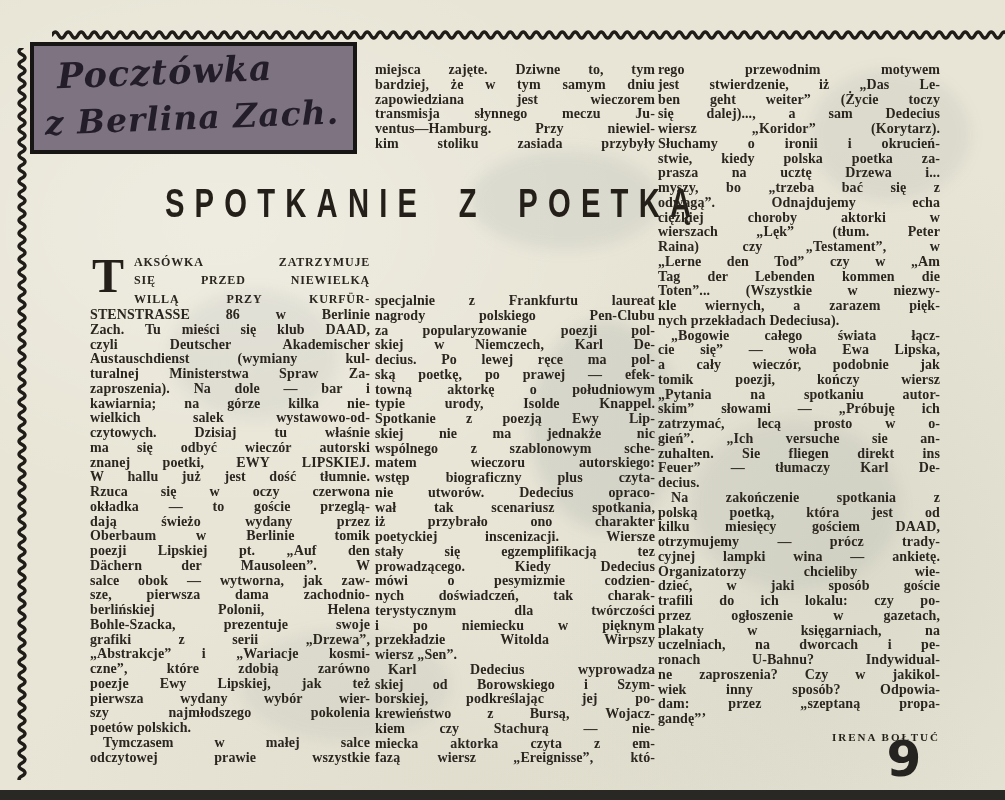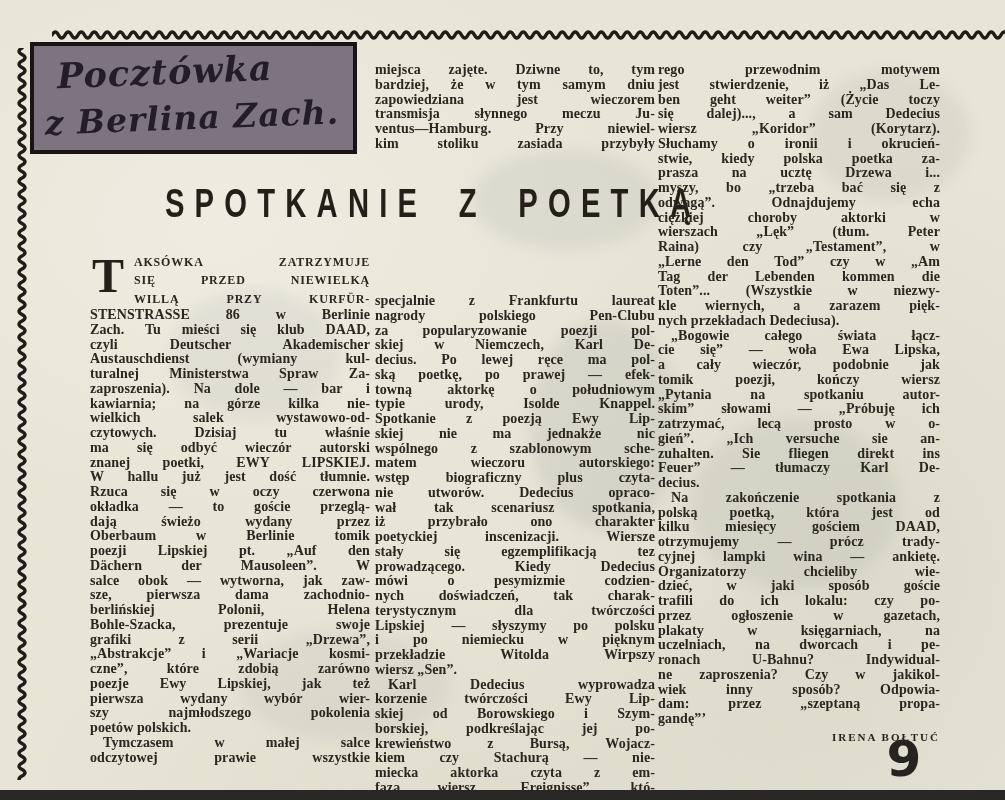--- a/index.html
+++ b/index.html
@@ -175,26 +175,24 @@
       <div class="line">wstęp biograficzny plus czyta-</div>
       <div class="line">nie utworów. Dedecius opraco-</div>
       <div class="line">wał tak scenariusz spotkania,</div>
       <div class="line">iż przybrało ono charakter</div>
       <div class="line">poetyckiej inscenizacji. Wiersze</div>
       <div class="line">stały się egzemplifikacją tez</div>
       <div class="line">prowadzącego. Kiedy Dedecius</div>
       <div class="line">mówi o pesymizmie codzien-</div>
       <div class="line">nych doświadczeń, tak charak-</div>
       <div class="line">terystycznym dla twórczości</div>
-      <div class="line">Lipskiej — słyszymy po polsku</div>
       <div class="line">i po niemiecku w pięknym</div>
       <div class="line">przekładzie Witolda Wirpszy</div>
       <div class="line end">wiersz „Sen”.</div>
       <div class="line ind">Karl Dedecius wyprowadza</div>
-      <div class="line">korzenie twórczości Ewy Lip-</div>
       <div class="line">skiej od Borowskiego i Szym-</div>
       <div class="line">borskiej, podkreślając jej po-</div>
       <div class="line">krewieństwo z Bursą, Wojacz-</div>
       <div class="line">kiem czy Stachurą — nie-</div>
       <div class="line">miecka aktorka czyta z em-</div>
       <div class="line">fazą wiersz „Ereignisse”, któ-</div>
     </div>
   <div class="col col3">
       <div class="line">rego przewodnim motywem</div>
       <div class="line">jest stwierdzenie, iż „Das Le-</div>

